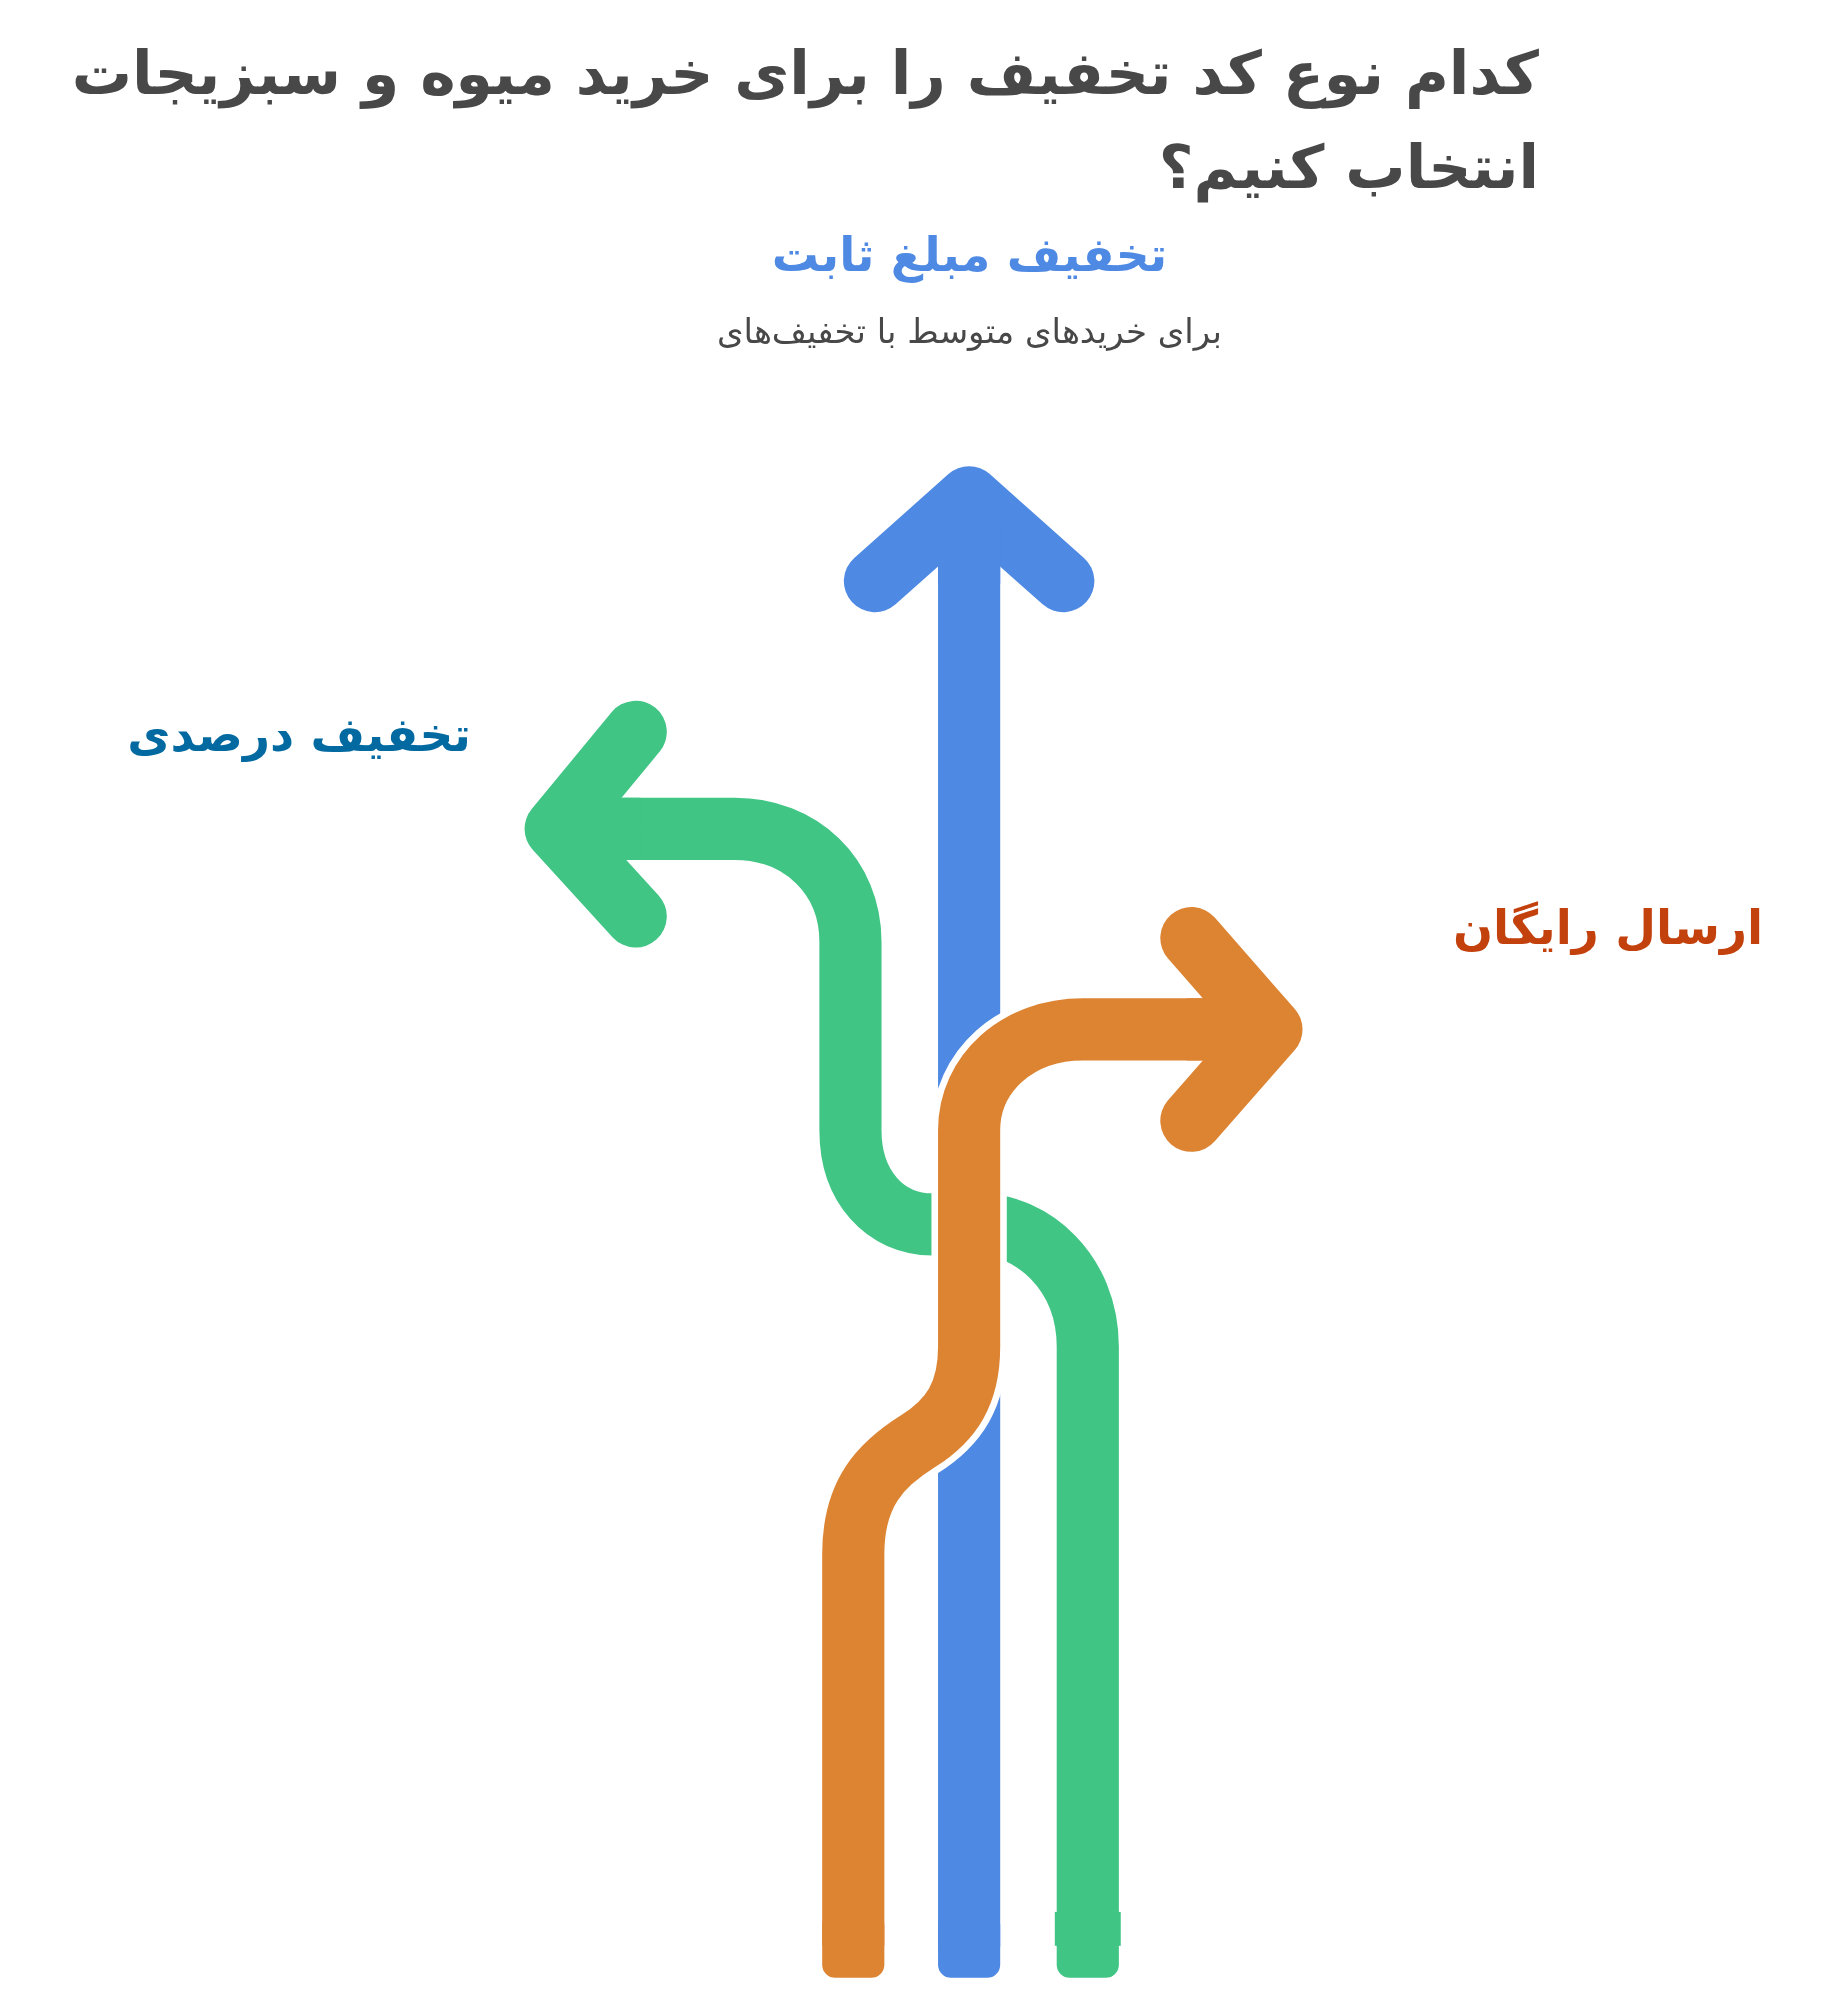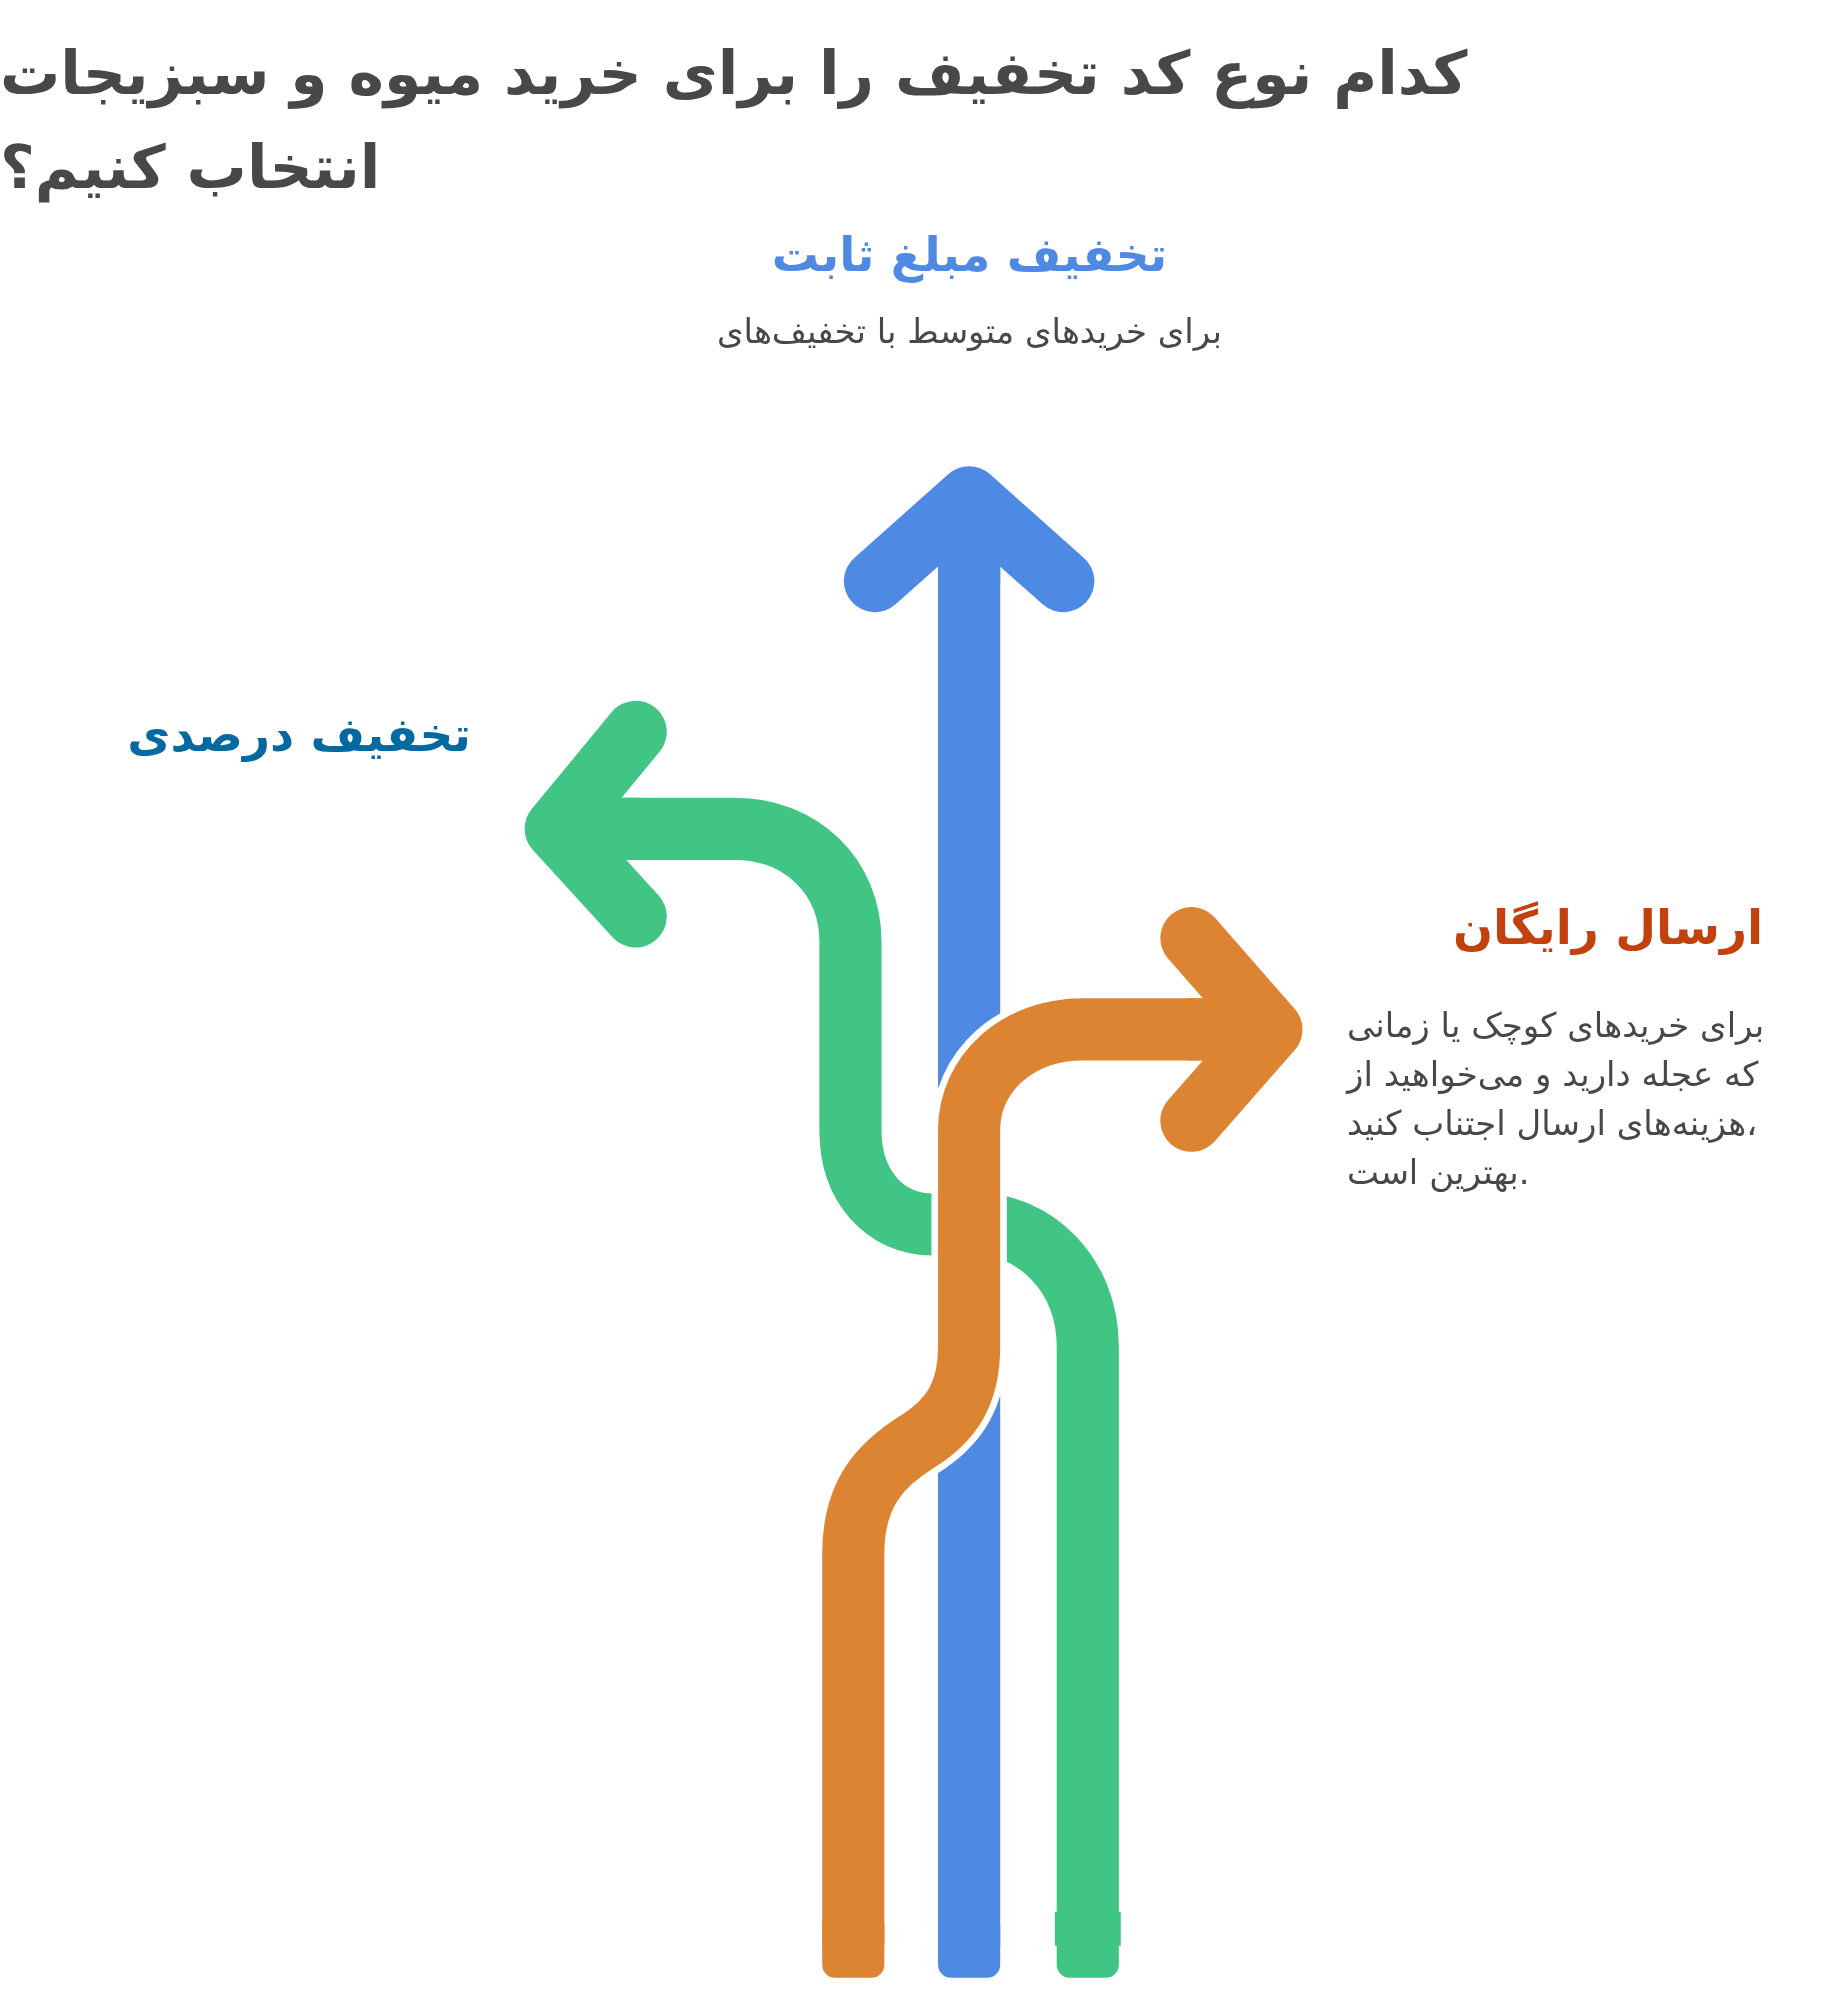--- a/index.html
+++ b/index.html
@@ -12,21 +12,21 @@
       height: 1992px;
       position: relative;
       overflow: hidden;
       font-family: "DejaVu Sans", sans-serif;
     }
     .title {
       position: absolute;
       top: 26px;
       left: 0;
       width: 1539px;
-      text-align: left;
+      text-align: right;
       direction: rtl;
       font-size: 60px;
       font-weight: bold;
       color: #484848;
       line-height: 94px;
       margin: 0;
     }
     .diagram {
       position: absolute;
       top: 0;
@@ -115,20 +115,14 @@
     <span>برای خریدهای متوسط با تخفیف‌های</span><br>
   </p>
 </div>
 
 <div class="block block-left">
   <p class="heading" style="color:#0369a1">تخفیف درصدی</p>
 </div>
 
 <div class="block block-right">
   <p class="heading" style="color:#c2410c; text-align:center; direction:ltr;margin-left:24px;"><span dir="rtl">ارسال رایگان</span></p>
-  <p class="desc" style="direction:ltr; text-align:left;">
-    <span dir="rtl">برای خریدهای کوچک یا زمانی</span><br>
-    <span dir="rtl">که عجله دارید و می‌خواهید از</span><br>
-    <span dir="rtl">،هزینه‌های ارسال اجتناب کنید</span><br>
-    <span dir="rtl">.بهترین است</span>
-  </p>
 </div>
 
 
 </body></html>

